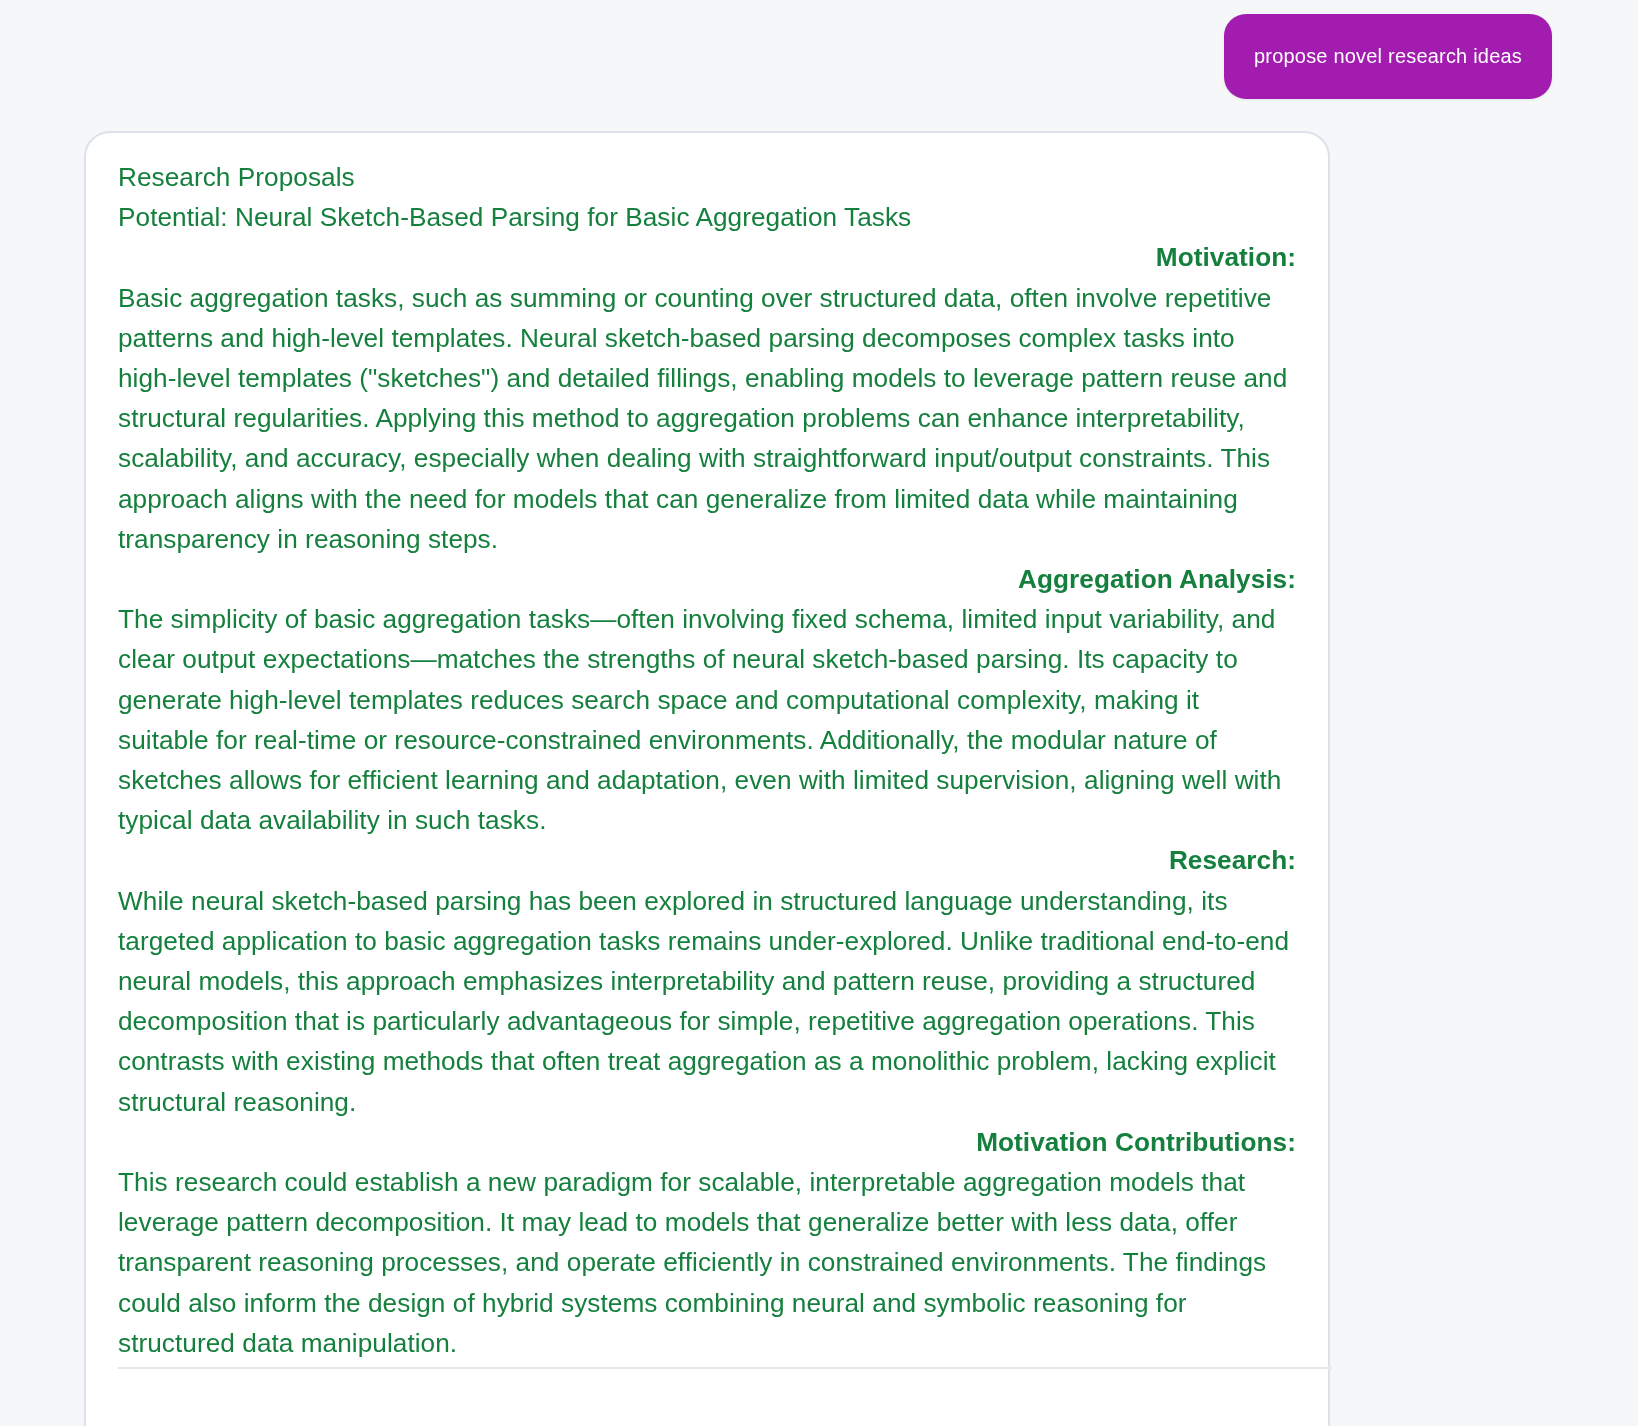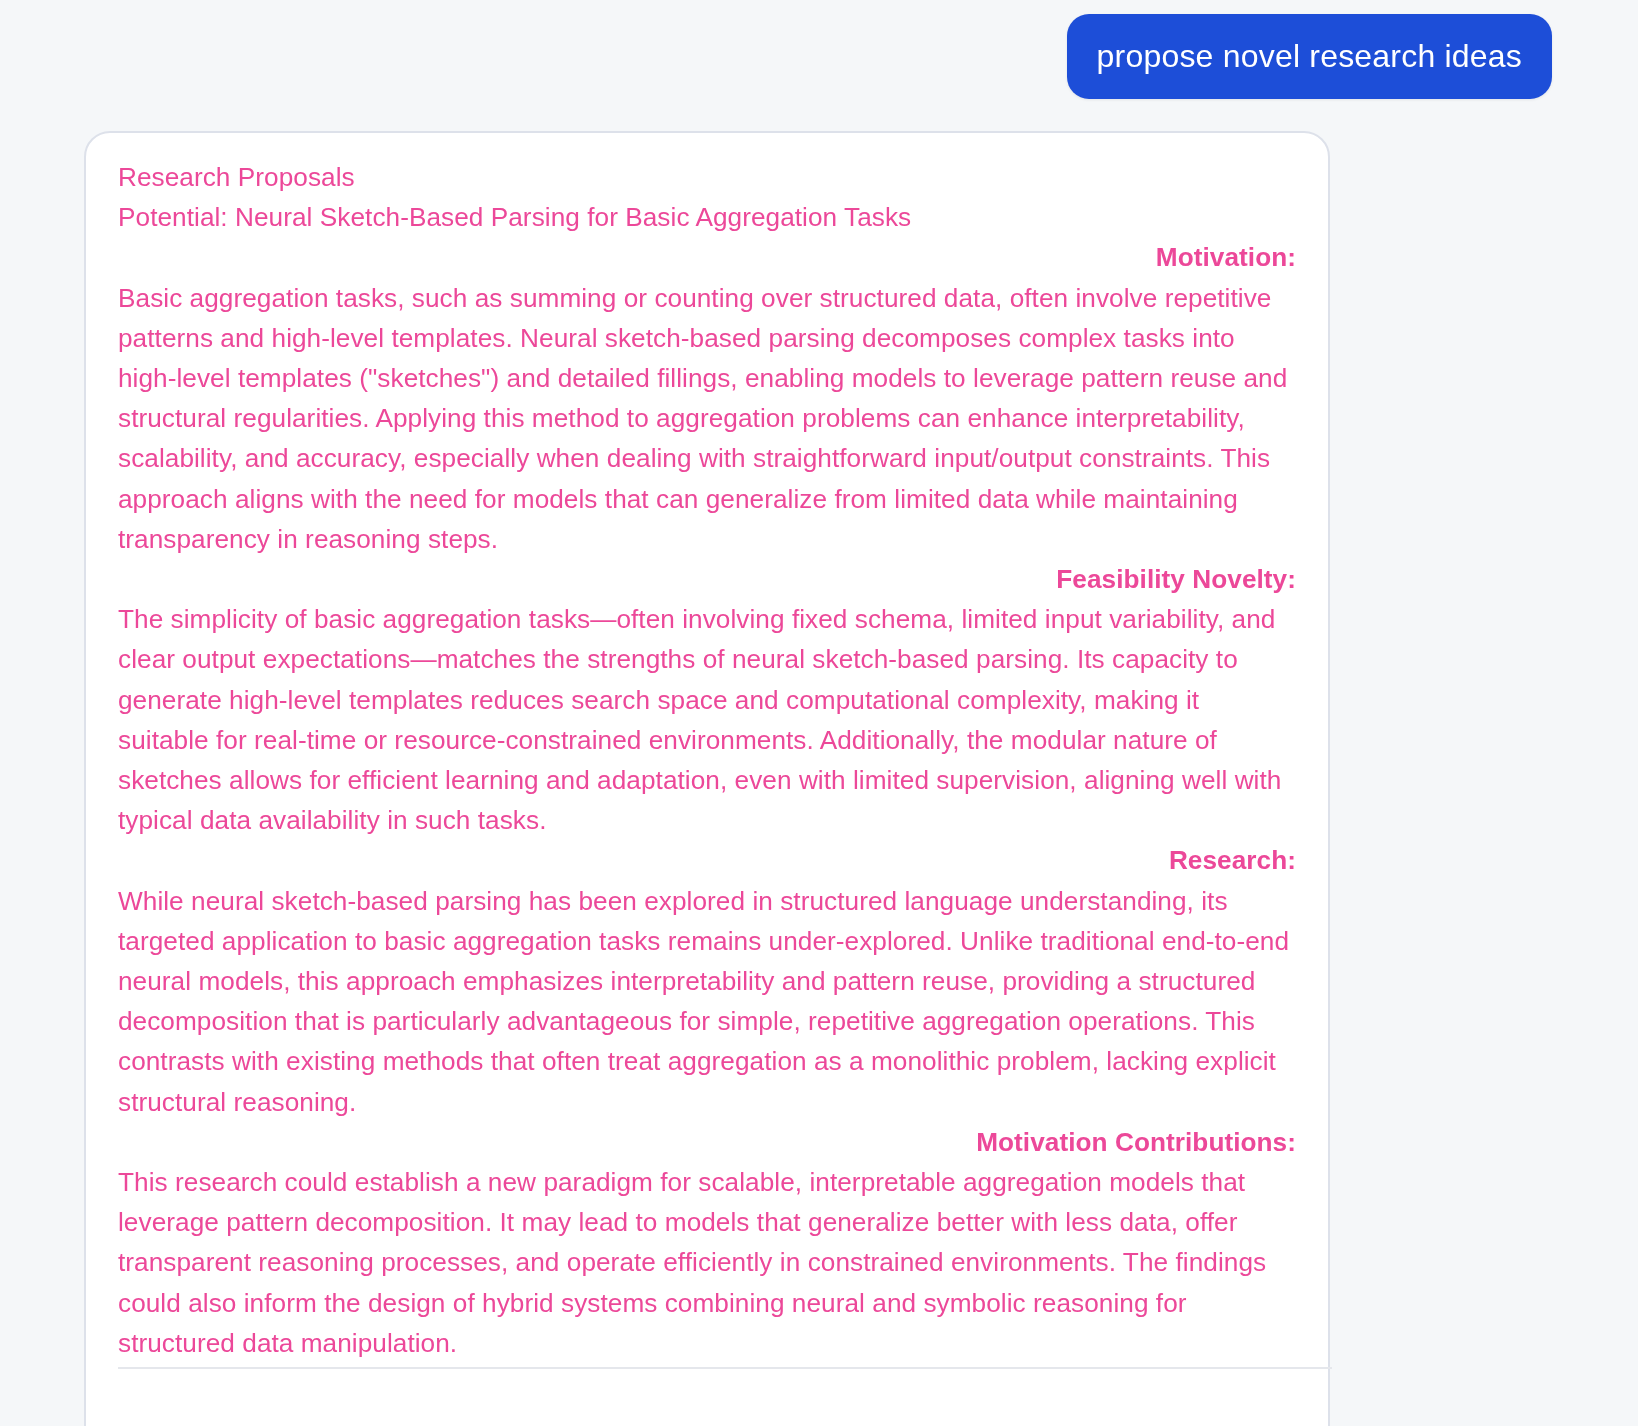--- a/index.html
+++ b/index.html
@@ -16,47 +16,47 @@
     position: relative;
     width: 1638px;
     height: 1426px;
   }
   .user-row {
     position: absolute;
     top: 14px;
     right: 86px;
   }
   .user-bubble {
-    background: #1d4ed8;
+    background: #a21caf;
     color: #ffffff;
     border-radius: 22px;
     padding: 0 30px;
     height: 85px;
     line-height: 85px;
-    font-size: 32px;
+    font-size: 20px;
     letter-spacing: 0.2px;
     box-shadow: 0 1px 3px rgba(0,0,0,0.08);
     white-space: nowrap;
   }
   .assistant-card {
     position: absolute;
     left: 84px;
     top: 131px;
     width: 1246px;
     height: 1400px;
     box-sizing: border-box;
     background: #ffffff;
     border: 2px solid #dde1ea;
     border-radius: 26px;
     padding: 24px 32px 0 32px;
   }
   .content {
     font-size: 26.2px;
     line-height: 40.2px;
-    color: #ec4899;
+    color: #15803d;
     letter-spacing: 0.05px;
   }
   .content p {
     margin: 0;
   }
   .section-heading {
     font-weight: bold;
     margin: 0;
     text-align: right;
   }
@@ -77,21 +77,21 @@
   </div>
 
   <div class="assistant-card">
     <div class="content">
       <p>Research Proposals</p>
       <p>Potential: Neural Sketch-Based Parsing for Basic Aggregation Tasks</p>
 
       <p class="section-heading">Motivation:</p>
       <p>Basic aggregation tasks, such as summing or counting over structured data, often involve repetitive patterns and high-level templates. Neural sketch-based parsing decomposes complex tasks into high-level templates ("sketches") and detailed fillings, enabling models to leverage pattern reuse and structural regularities. Applying this method to aggregation problems can enhance interpretability, scalability, and accuracy, especially when dealing with straightforward input/output constraints. This approach aligns with the need for models that can generalize from limited data while maintaining transparency in reasoning steps.</p>
 
-      <p class="section-heading">Feasibility Novelty:</p>
+      <p class="section-heading">Aggregation Analysis:</p>
       <p>The simplicity of basic aggregation tasks—often involving fixed schema, limited input variability, and clear output expectations—matches the strengths of neural sketch-based parsing. Its capacity to generate high-level templates reduces search space and computational complexity, making it suitable for real-time or resource-constrained environments. Additionally, the modular nature of sketches allows for efficient learning and adaptation, even with limited supervision, aligning well with typical data availability in such tasks.</p>
 
       <p class="section-heading">Research:</p>
       <p>While neural sketch-based parsing has been explored in structured language understanding, its targeted application to basic aggregation tasks remains under-explored. Unlike traditional end-to-end neural models, this approach emphasizes interpretability and pattern reuse, providing a structured decomposition that is particularly advantageous for simple, repetitive aggregation operations. This contrasts with existing methods that often treat aggregation as a monolithic problem, lacking explicit structural reasoning.</p>
 
       <p class="section-heading">Motivation Contributions:</p>
       <p>This research could establish a new paradigm for scalable, interpretable aggregation models that leverage pattern decomposition. It may lead to models that generalize better with less data, offer transparent reasoning processes, and operate efficiently in constrained environments. The findings could also inform the design of hybrid systems combining neural and symbolic reasoning for structured data manipulation.</p>
 
       <hr class="divider">
     </div>

